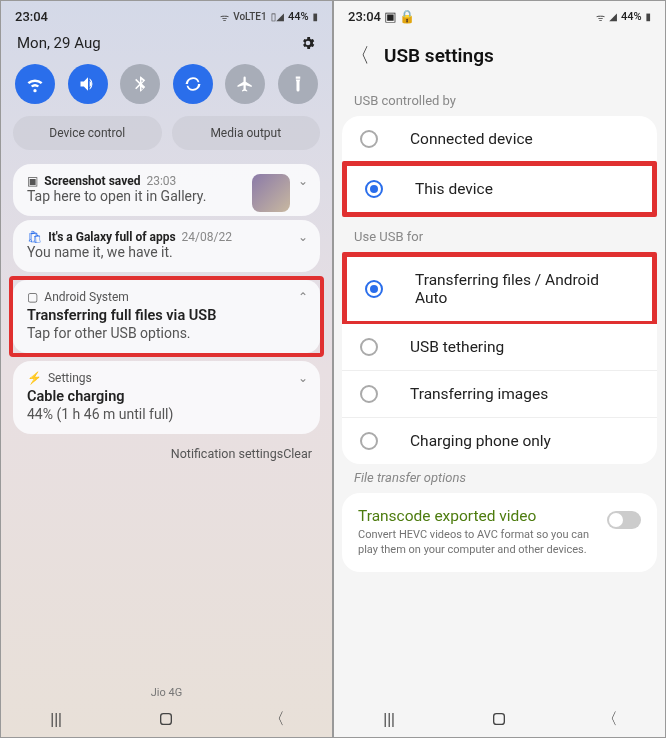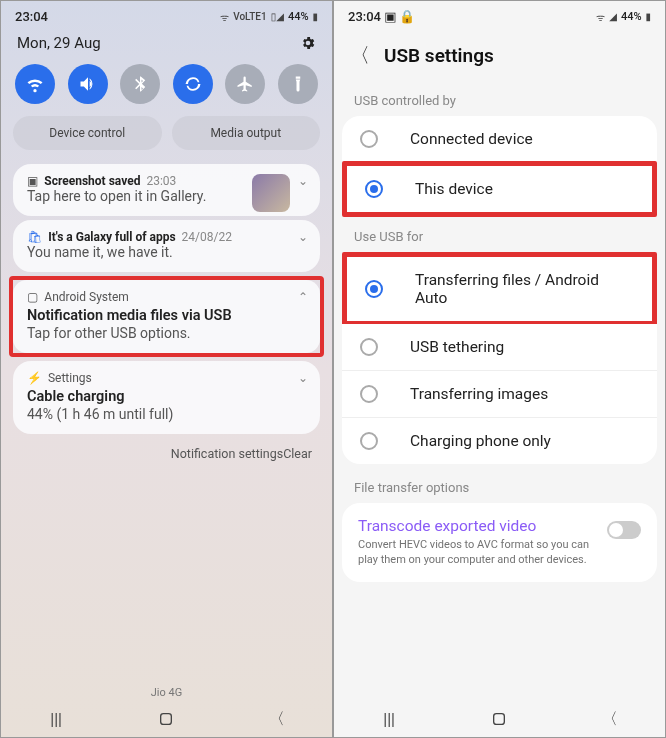--- a/index.html
+++ b/index.html
@@ -62,21 +62,21 @@
   .radio { width: 18px; height: 18px; border: 2px solid #aaa; border-radius: 50%; flex-shrink: 0; position: relative; }
   .radio.checked { border-color: #2a6eeb; }
   .radio.checked::after { content: ""; position: absolute; inset: 3px; background: #2a6eeb; border-radius: 50%; }
 
   .hl-right { border: 5px solid #e03030; margin: 0 8px -2px; border-radius: 2px; }
   .hl-right .setting-item { border-top: none; }
   .hl-right .setting-list { margin: 0; border-radius: 0; }
 
   .toggle-row { background:#fff; margin:0 8px; border-radius:18px; padding:14px 16px; display:flex; gap:12px; align-items:flex-start; }
   .toggle-row .txt { flex:1; }
-  .toggle-row .ttl { font-size:15.5px; color:#8b5cf6; margin-bottom:3px; }
+  .toggle-row .ttl { font-size:15.5px; color:#4d7c0f; margin-bottom:3px; }
   .toggle-row .desc { font-size:11px; color:#737373; line-height:1.35; }
   .switch { width:34px; height:18px; background:#ccc; border-radius:10px; position:relative; margin-top:4px; flex-shrink:0; }
   .switch::after { content:""; position:absolute; left:2px; top:2px; width:14px; height:14px; background:#fff; border-radius:50%; }
 
   svg { display:block; }
 </style>
 </head>
 <body>
 
 <div class="phone phone-left">
@@ -160,21 +160,21 @@
     <div class="body">You name it, we have it.</div>
   </div>
 
   <div class="hl-wrap-left highlight">
     <div class="card">
       <span class="chev">⌃</span>
       <div class="row1">
         <span>▢</span>
         <span>Android System</span>
       </div>
-      <div class="title">Notification media files via USB</div>
+      <div class="title">Transferring full files via USB</div>
       <div class="body">Tap for other USB options.</div>
     </div>
   </div>
 
   <div class="card">
     <span class="chev">⌄</span>
     <div class="row1">
       <span style="color:#f0a020;">⚡</span>
       <span>Settings</span>
     </div>
@@ -250,21 +250,21 @@
     <div class="setting-item">
       <span class="radio"></span>
       <span>Transferring images</span>
     </div>
     <div class="setting-item">
       <span class="radio"></span>
       <span>Charging phone only</span>
     </div>
   </div>
 
-  <div class="section-label" style="margin-top:10px;">File transfer options</div>
+  <div class="section-label" style="font-style:italic;">File transfer options</div>
   <div class="toggle-row">
     <div class="txt">
       <div class="ttl">Transcode exported video</div>
       <div class="desc">Convert HEVC videos to AVC format so you can play them on your computer and other devices.</div>
     </div>
     <div class="switch"></div>
   </div>
 
   <div class="navbar">
     <span class="navbtn">|||</span>

